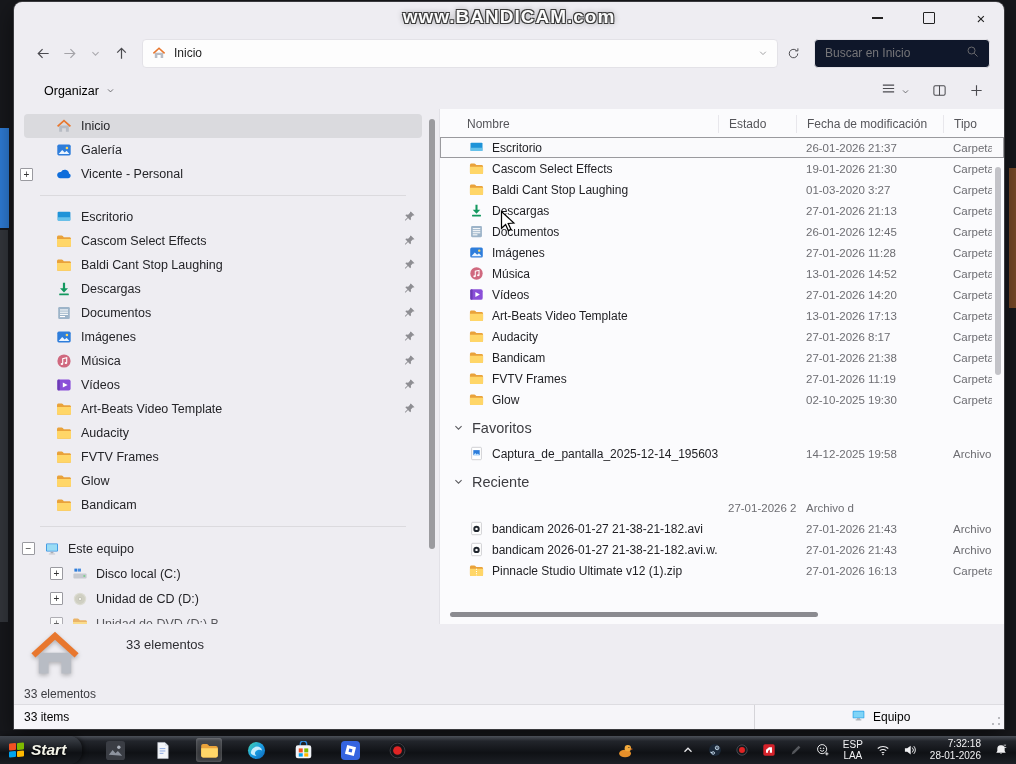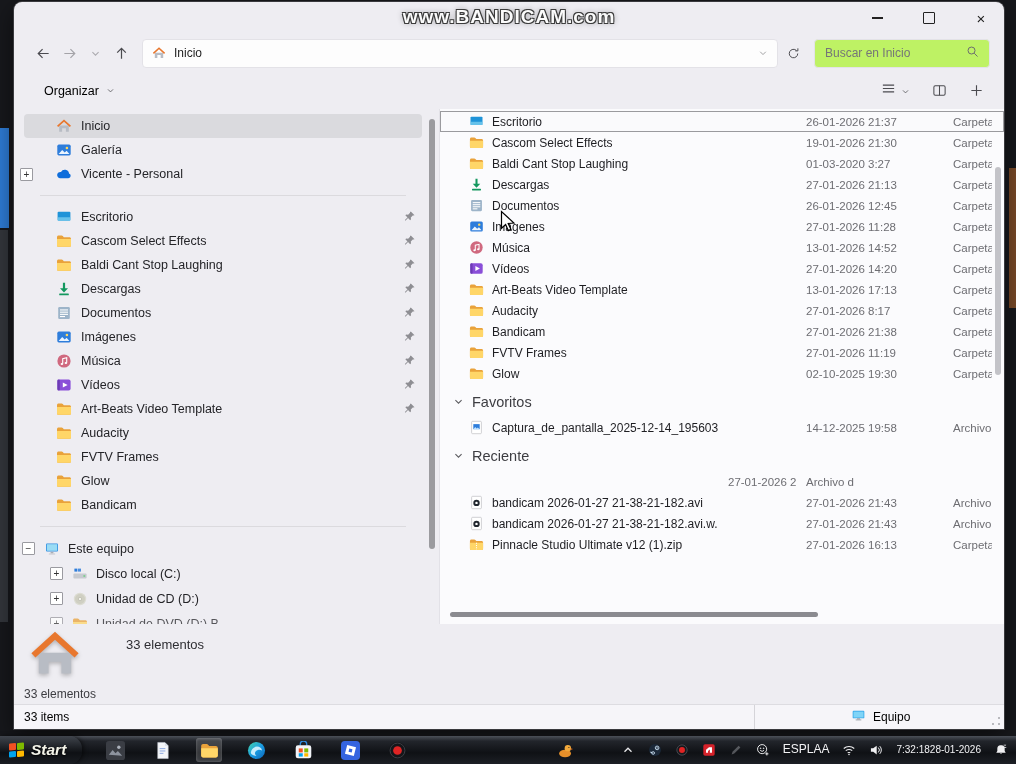--- a/index.html
+++ b/index.html
@@ -31,21 +31,21 @@
   .navbtn.sm svg{width:11px;height:11px;}
   .dim{opacity:.45;}
   .addressbar{margin-left:8px;width:616px;height:27px;background:#fdfdfd;border:1px solid #e3e2e7;border-radius:4px;
               display:flex;align-items:center;padding:0 9px;gap:8px;flex:none;}
   .addr-home svg{width:14px;height:14px;display:block;}
   .addr-text{font-size:12px;color:#1f1f1f;}
   .addr-chev{margin-left:auto;opacity:.6;}
   .addr-chev svg{width:10px;height:10px;}
   .refreshbtn{width:26px;height:26px;display:inline-flex;align-items:center;justify-content:center;margin-left:2px;}
   .refreshbtn svg{width:13px;height:13px;}
-  .searchbox{margin-left:8px;flex:1;height:27px;background:#bef264;border:1px solid #e3e2e7;border-radius:4px;
+  .searchbox{margin-left:8px;flex:1;height:27px;background:#0f172a;border:1px solid #e3e2e7;border-radius:4px;
              display:flex;align-items:center;padding:0 10px;}
   .search-ph{font-size:12px;color:#757578;}
   .searchbox .mag{margin-left:auto;}
   .searchbox .mag svg{width:13px;height:13px;}
 
   
   .toolbar{height:37px;display:flex;align-items:center;padding:0 18px 0 30px;flex:none;}
   .organize{display:flex;align-items:center;gap:7px;font-size:12.5px;color:#000000;}
   .organize svg{width:9px;height:9px;}
   .toolbar-right{margin-left:auto;display:flex;align-items:center;gap:22px;padding-right:2px;}
@@ -126,22 +126,22 @@
   .winflag .f3{background:#00a4ef;}.winflag .f4{background:#ffb900;}
   .task-apps{display:flex;align-items:center;gap:21px;margin-left:20px;}
   .app{width:26px;height:24px;display:inline-flex;align-items:center;justify-content:center;border-radius:3px;}
   .app svg{width:19px;height:19px;display:block;}
   .app.active{background:rgba(255,255,255,.16);box-shadow:inset 0 0 3px rgba(255,255,255,.25);}
   .tray{margin-left:auto;display:flex;align-items:center;gap:13px;padding-right:8px;}
   .tray-ic{display:inline-flex;}
   .tray-ic svg{width:14px;height:14px;display:block;}
   .tray-ic.duck{margin-right:34px;}
   .tray-ic.duck svg{width:17px;height:17px;}
-  .lang{display:flex;flex-direction:row;align-items:center;font-size:12px;line-height:1.15;color:#f2f2f4;}
-  .clock{display:flex;flex-direction:row;align-items:flex-end;font-size:10px;line-height:1.2;color:#f2f2f4;}
+  .lang{display:flex;flex-direction:column;align-items:center;font-size:10px;line-height:1.15;color:#f2f2f4;}
+  .clock{display:flex;flex-direction:column;align-items:flex-end;font-size:10px;line-height:1.2;color:#f2f2f4;}
 
   .cursor{position:absolute;left:500px;top:210px;z-index:50;pointer-events:none;}
 </style>
 </head>
 <body>
 
 <div class="strip-blue"></div>
 <div class="strip-gray"></div>
 <div class="strip-right"></div>
 
@@ -503,20 +503,26 @@
             </span>
     <span class="s-label">Unidad de DVD (D:) B...</span>
   </div>
         </div>
     </div>
     <div class="side-scroll">
         <span class="thumb"></span>
       </div>
 
     <div class="filelist">
+      <div class="colheaders">
+        <div class="ch name">Nombre</div>
+        <div class="ch">Estado</div>
+        <div class="ch">Fecha de modificación</div>
+        <div class="ch">Tipo</div>
+      </div>
       <div id="file-rows">
           <div class="frow selected">
     <div class="fc name">
       <span class="f-ic">
                 <svg viewBox="0 0 16 16">
                   <rect x="1.6" y="2.8" width="12.8" height="9" rx="1" fill="#1e93d8"></rect>
                   <path fill="#7ed0f0" opacity=".75" d="M1.6 8.2h12.8v2.6a1 1 0 0 1-1 1H2.6a1 1 0 0 1-1-1z"></path>
                 </svg>
               </span>
       <span class="f-label">Escritorio</span>

